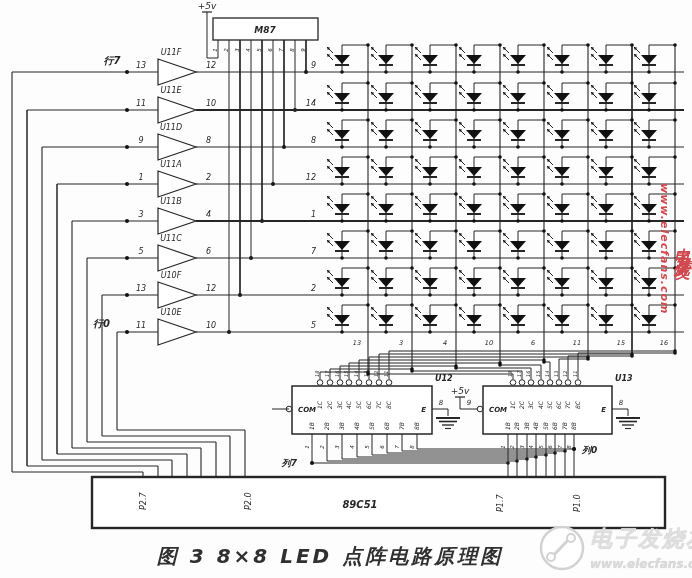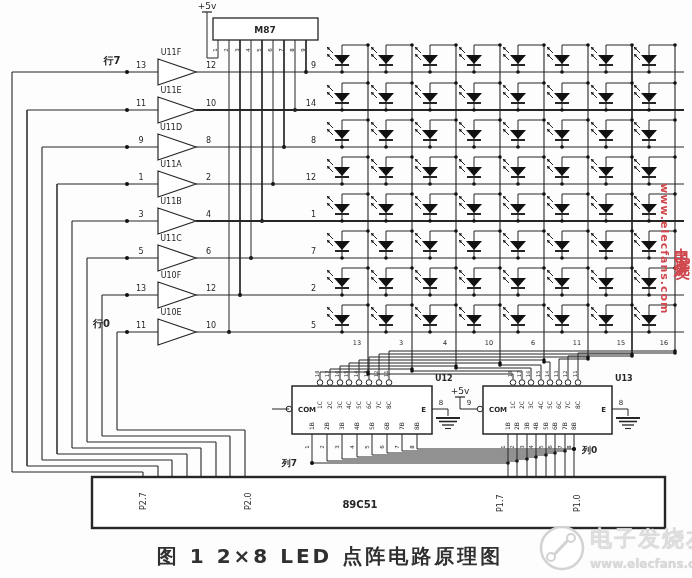--- a/index.html
+++ b/index.html
@@ -1,17 +1,17 @@
 <!DOCTYPE html>
 <html><head>
 <meta charset="utf-8">
 <style>
   html,body{margin:0;padding:0;background:#fff;}
   .page{position:relative;width:692px;height:578px;background:#fdfdfd;overflow:hidden;
-        font-family:"DejaVu Sans","Liberation Sans",sans-serif;}
+        font-family:"DejaVu Sans","Liberation Sans",sans-serif;font-style:italic;}
   svg{position:absolute;left:0;top:0;}
   svg text{font-family:"DejaVu Sans","Liberation Sans",sans-serif;}
   .caption{position:absolute;left:0;top:543px;width:660px;text-align:center;
            font-size:20px;font-weight:600;color:#303030;letter-spacing:3px;}
   .wm-side{position:absolute;right:0px;top:90px;height:310px;writing-mode:vertical-rl;
            text-orientation:upright;color:#d0484e;display:flex;flex-direction:column;align-items:center;}
   .wm-side .brand{font-size:16px;letter-spacing:4px;font-weight:700;}
   .wm-side .site{font-size:11px;letter-spacing:1px;text-orientation:mixed;margin-top:8px;font-weight:700;}
   .wm-corner{position:absolute;left:538px;top:522px;width:154px;height:56px;}
   .wm-logo{position:absolute;left:0;top:2px;}
@@ -1028,21 +1028,21 @@
       <g>
         <rect x="92" y="477" width="573" height="51" fill="#fff" stroke="#262626" stroke-width="2.4"></rect>
         <text x="360" y="508" font-size="10" fill="#262626" text-anchor="middle" font-weight="bold">89C51</text>
         <text x="146" y="510" font-size="8" fill="#262626" text-anchor="start" transform="rotate(-90 146 510)">P2.7</text>
         <text x="251" y="510" font-size="8" fill="#262626" text-anchor="start" transform="rotate(-90 251 510)">P2.0</text>
         <text x="503" y="512" font-size="8" fill="#262626" text-anchor="start" transform="rotate(-90 503 512)">P1.7</text>
         <text x="580" y="512" font-size="8" fill="#262626" text-anchor="start" transform="rotate(-90 580 512)">P1.0</text>
       </g>
     </svg>
 
-  <div class="caption">图 1  2×8 LED 点阵电路原理图</div>
+  <div class="caption">图 3  8×8 LED 点阵电路原理图</div>
 
   <div class="wm-side">
     <span class="brand">电子发烧友</span>
     <span class="site">www.elecfans.com</span>
   </div>
 
   <div class="wm-corner">
     <div class="wm-logo">
       <svg width="48" height="48" viewBox="0 0 48 48">
         <circle cx="24" cy="24" r="21" fill="#ffffff" stroke="#d2d2d2" stroke-width="2.5"></circle>

